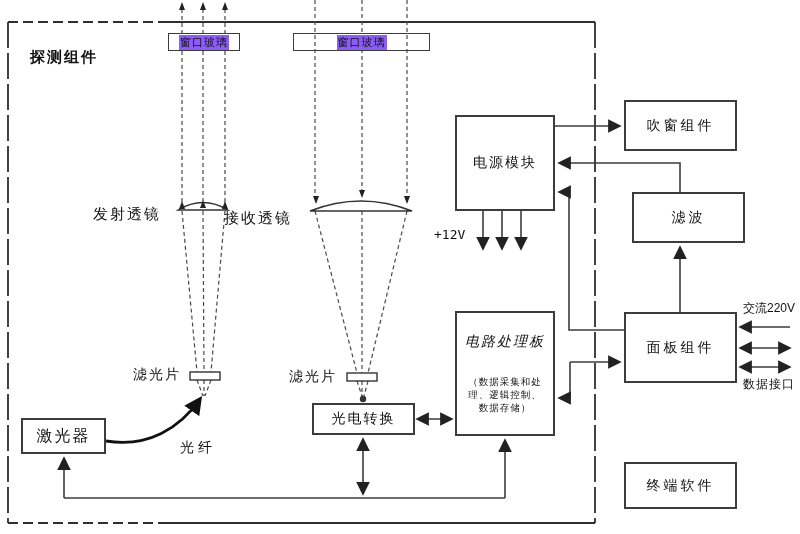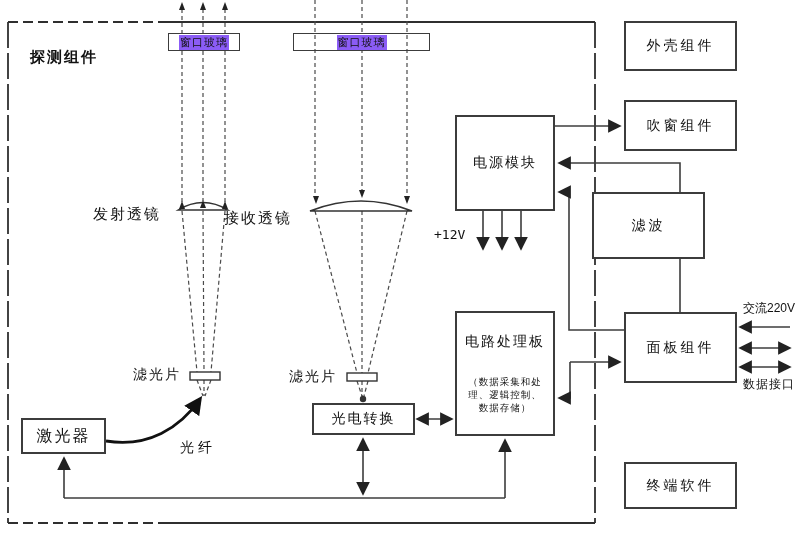--- a/index.html
+++ b/index.html
@@ -14,21 +14,21 @@
     border:2px solid #3c3c3c;background:#fff;
     display:flex;align-items:center;justify-content:center;
     text-align:center;
   }
   .box.thin{border-width:1.5px;}
   .box.transparent{background:transparent;}
   .lbl{position:absolute;z-index:3;white-space:nowrap;line-height:1;}
   .rightcol{font-size:14px;letter-spacing:3px;}
   .wg{font-size:11px;letter-spacing:1px;}
   .wg span{background:#8b5cf6;padding:0 1px;}
-  .cb-title{font-size:14px;letter-spacing:2px;margin-bottom:24px;}
+  .cb-title{font-size:14px;letter-spacing:2px;margin-bottom:24px;font-style:italic;}
   .cb-sub{font-size:9.5px;line-height:13px;letter-spacing:1px;}
 </style>
 </head>
 <body>
 
 <div id="stage">
 
   <svg id="lines" width="800" height="534" viewBox="0 0 800 534">
     <defs>
       <marker id="arr" viewBox="0 0 10 10" refX="8" refY="5" markerWidth="8.5" markerHeight="8.5" orient="auto-start-reverse">
@@ -150,27 +150,24 @@
 
   <div class="box" style="left:455px;top:311px;width:100px;height:125px;flex-direction:column;padding:4px 2px;">
     <div class="cb-title">电路处理板</div>
     <div class="cb-sub">
       <div>（数据采集和处</div>
       <div>理、逻辑控制、</div>
       <div>数据存储）</div>
     </div>
   </div>
 
-  <div class="box rightcol" style="left:624px;top:21px;width:113px;height:50px;">
-    <span>外壳组件</span>
-  </div>
   <div class="box rightcol" style="left:624px;top:100px;width:113px;height:51px;">
     <span>吹窗组件</span>
   </div>
-  <div class="box rightcol" style="left:592px;top:192px;width:113px;height:67px;">
+  <div class="box rightcol" style="left:632px;top:192px;width:113px;height:51px;">
     <span>滤波</span>
   </div>
   <div class="box rightcol" style="left:624px;top:312px;width:113px;height:71px;">
     <span>面板组件</span>
   </div>
   <div class="box rightcol" style="left:624px;top:462px;width:113px;height:47px;">
     <span>终端软件</span>
   </div>
 
   <div class="lbl" style="left:743px;top:302px;font-size:12px;">交流220V</div>

